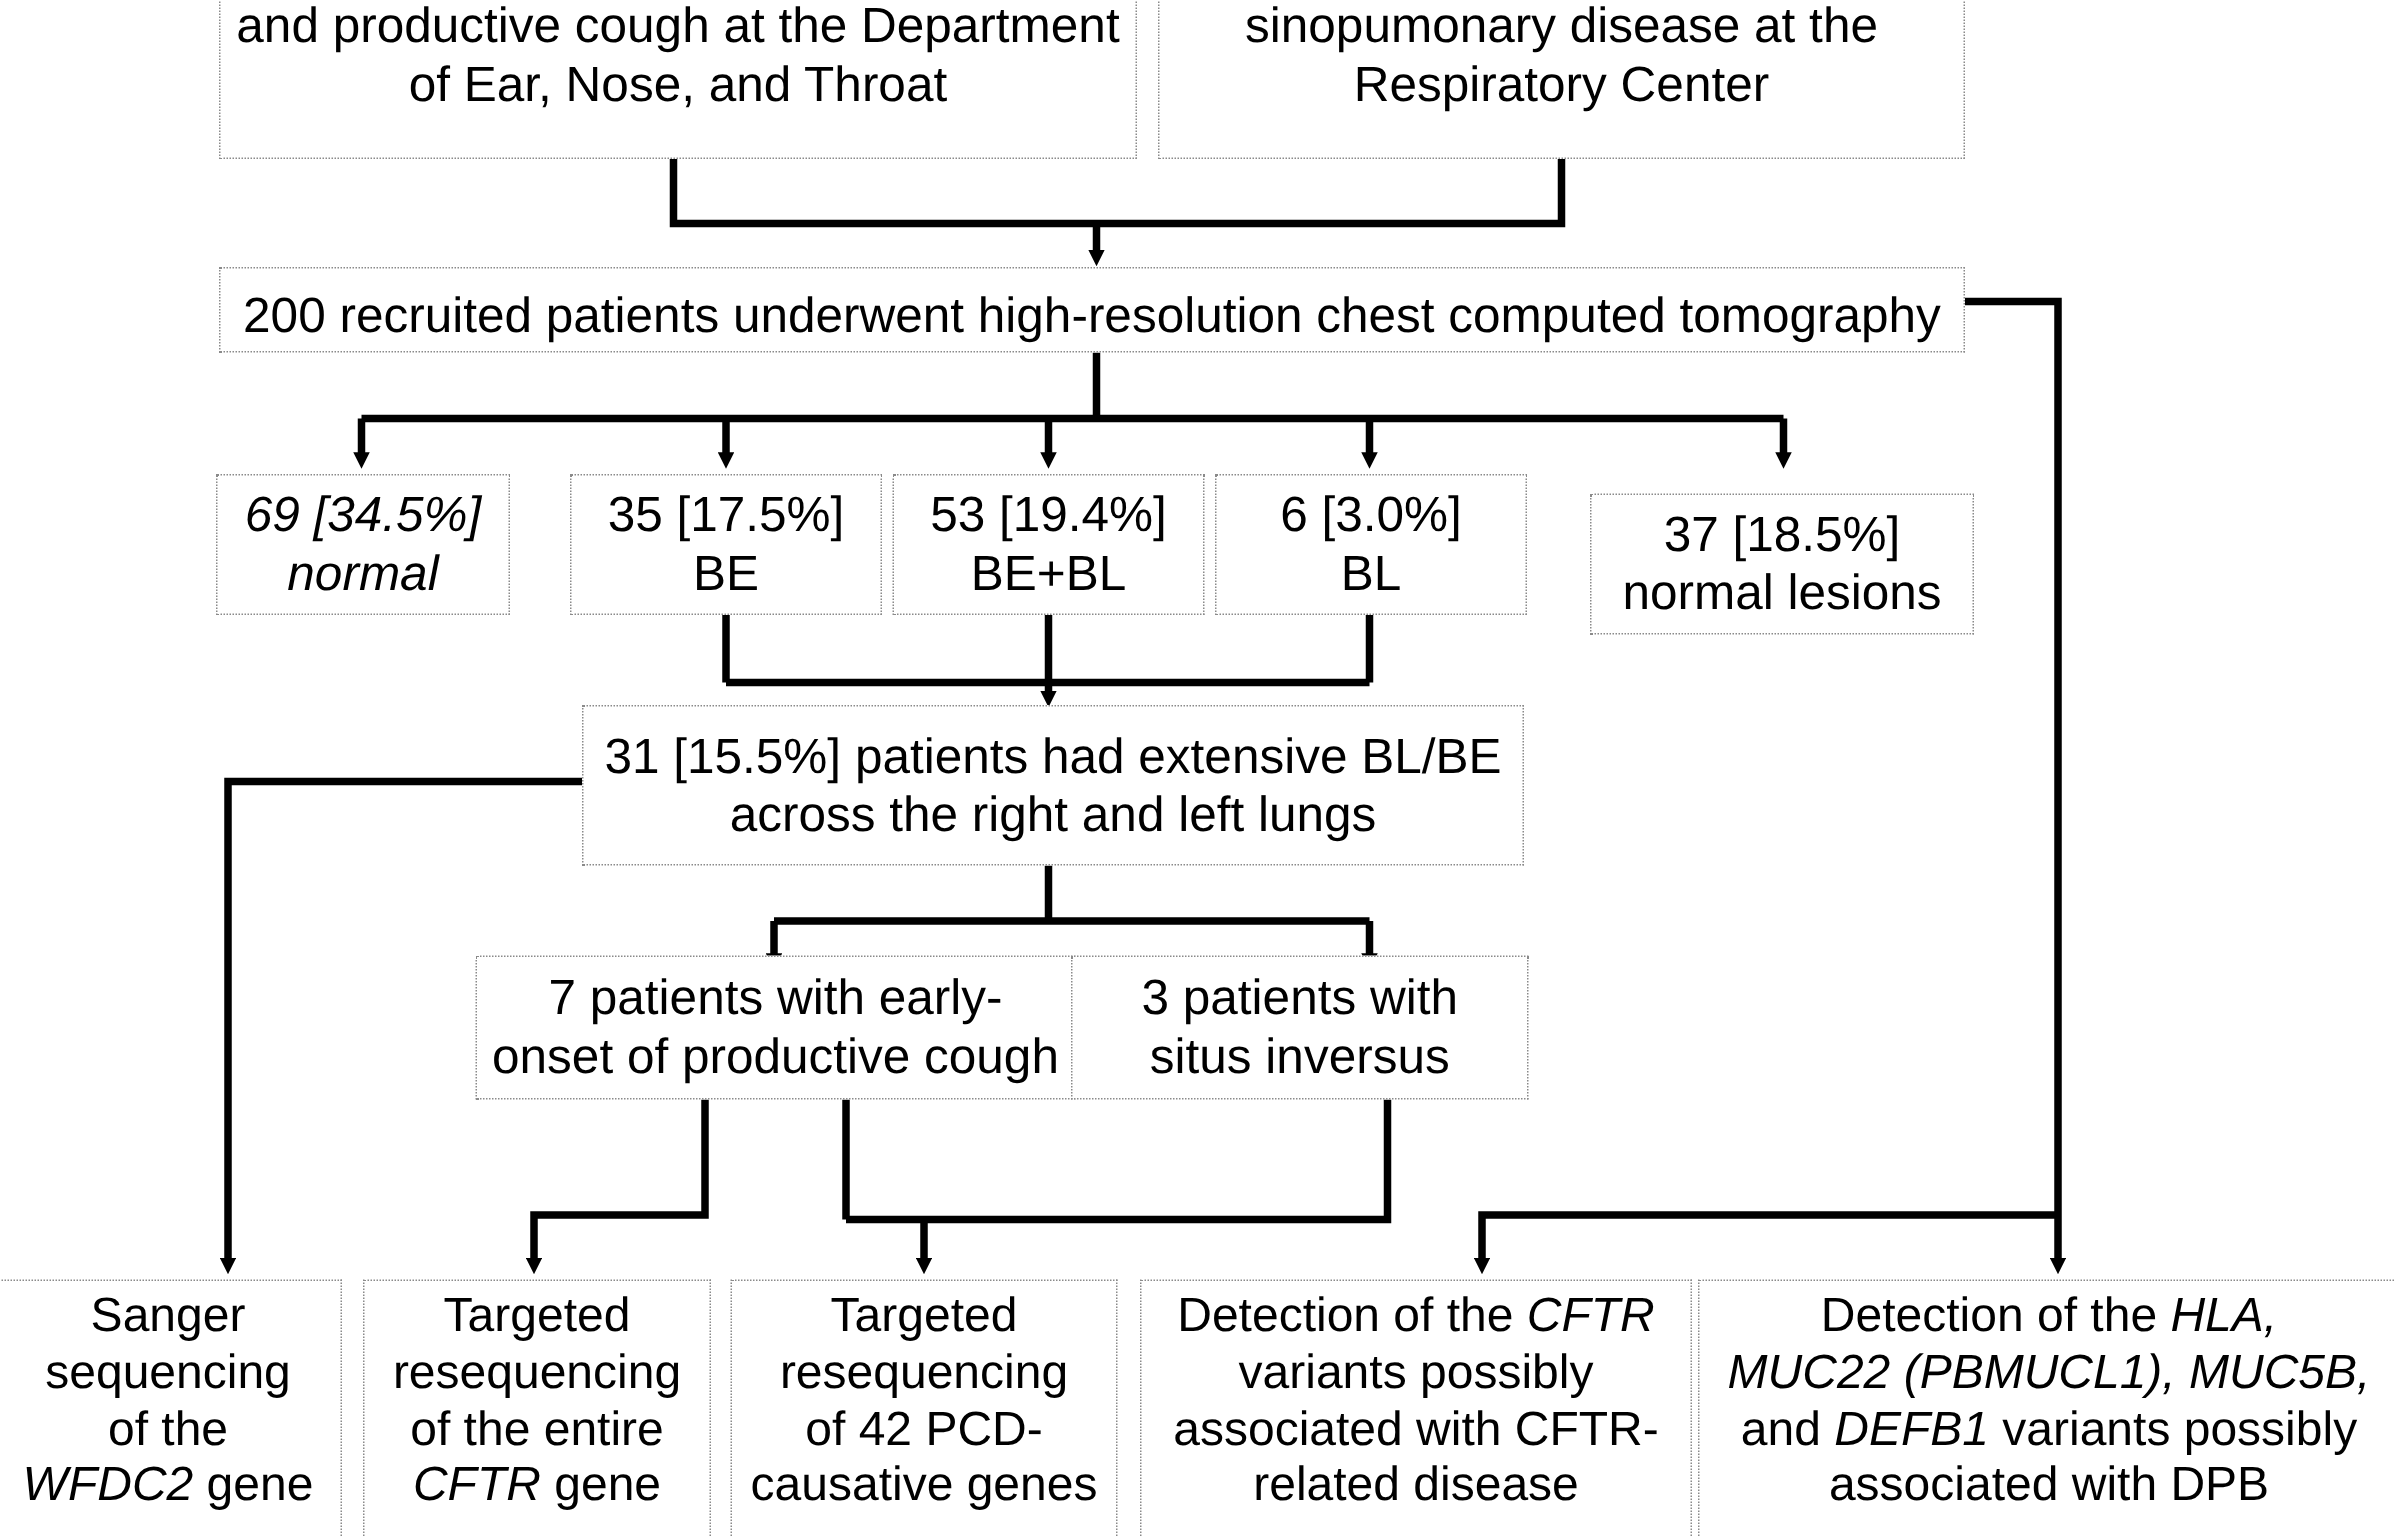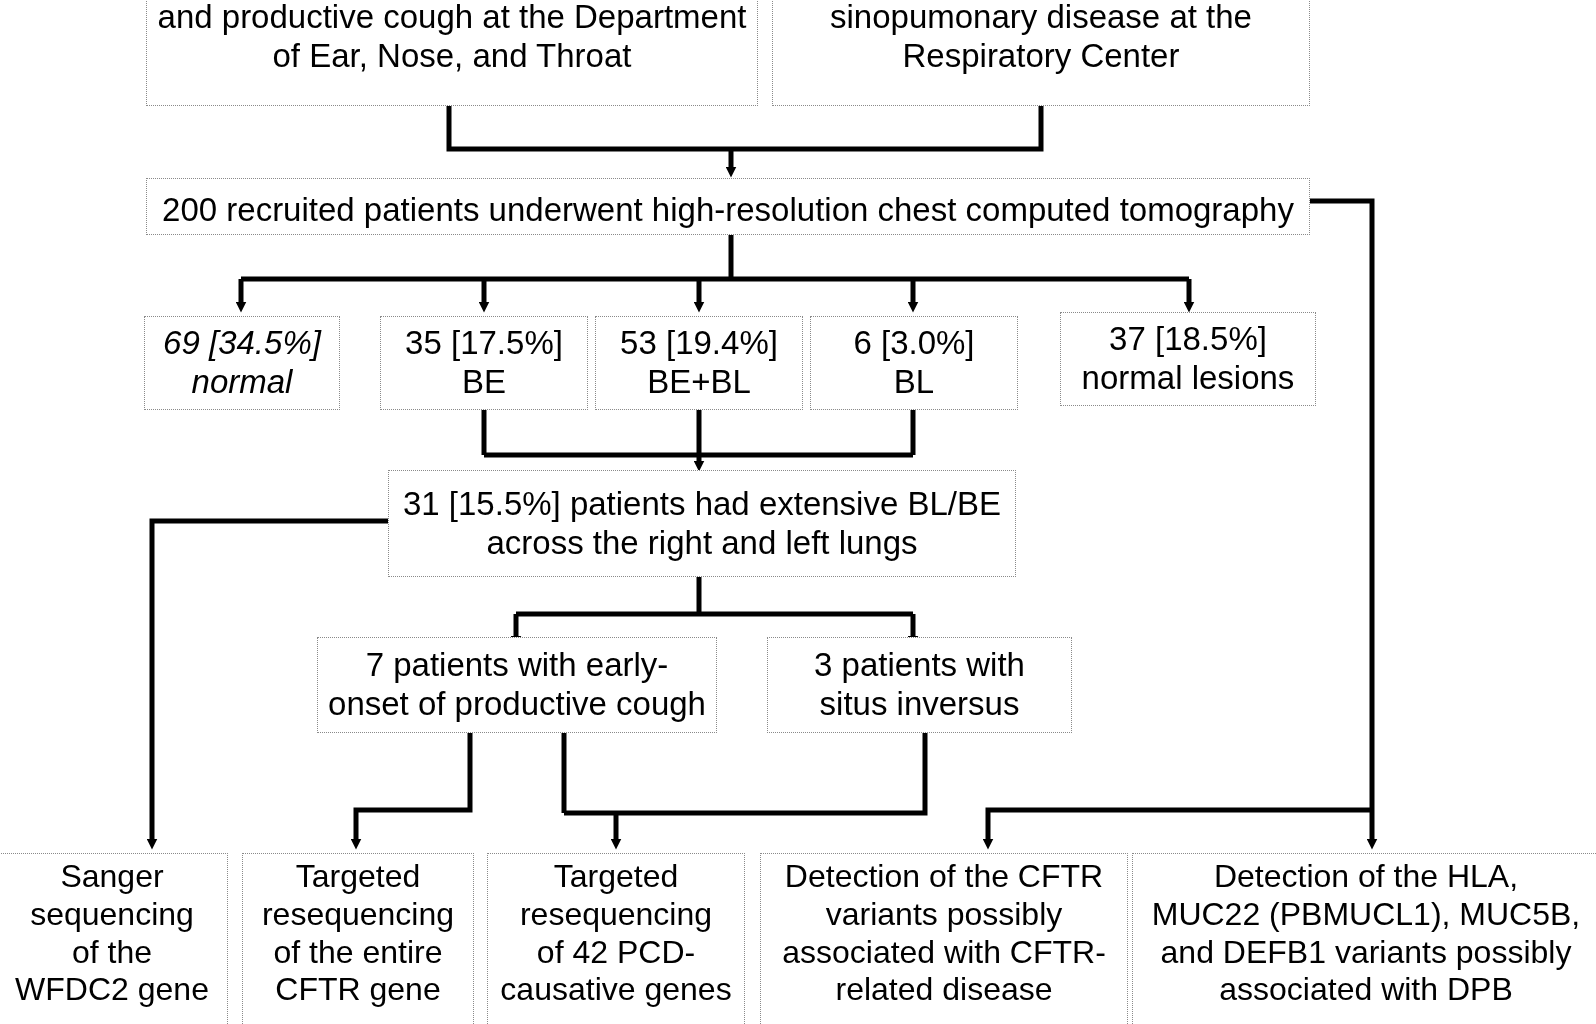--- a/index.html
+++ b/index.html
@@ -34,21 +34,21 @@
     padding:4px 8px;
     z-index:2;
   }
   .node .txt{
     display:block;
     width:100%;
     white-space:pre-line;
   }
   .f34{ font-size:33px; }
   .f33{ font-size:32px; }
-  .gene{ }
+  .gene{ font-style:italic; }
   .node.top{ align-items:flex-start; }
 </style>
 </head>
 <body>
 
 <div id="canvas">
 
   <svg id="wires" viewBox="0 0 1596 1024" width="1596" height="1024" aria-hidden="true">
     <defs>
       <marker id="ah" markerWidth="11" markerHeight="11" refX="1.5" refY="5.5" orient="auto" markerUnits="userSpaceOnUse">
@@ -117,35 +117,35 @@
   </div>
 
   <div class="node f34" style="left:595px; top:316px; width:208px; height:94px;">
     <span class="txt"><span>53 [19.4%]</span><br><span>BE+BL</span></span>
   </div>
 
   <div class="node f34" style="left:810px; top:316px; width:208px; height:94px;">
     <span class="txt"><span>6 [3.0%]</span><br><span>BL</span></span>
   </div>
 
-  <div class="node f34" style="left:1060px; top:312px; width:256px; height:94px;">
+  <div class="node f34" style="left:1060px; top:329px; width:256px; height:94px;">
     <span class="txt"><span>37 [18.5%]</span><br><span>normal lesions</span></span>
   </div>
 
   <div class="node f34" style="left:388px; top:470px; width:628px; height:107px;">
     <span class="txt">31 [15.5%] patients had extensive BL/BE
 across the right and left lungs</span>
   </div>
 
   <div class="node f34" style="left:317px; top:637px; width:400px; height:96px;">
     <span class="txt">7 patients with early-
 onset of productive cough</span>
   </div>
 
-  <div class="node f34" style="left:767px; top:637px; width:305px; height:96px;">
+  <div class="node f34" style="left:714px; top:637px; width:305px; height:96px;">
     <span class="txt">3 patients with
 situs inversus</span>
   </div>
 
   <div class="node f33 top" style="left:-4px; top:853px; width:232px; height:185px;">
     <span class="txt rich"><span>Sanger
 sequencing
 of the
 </span><span class="gene">WFDC2</span><span> gene</span></span>
   </div>

